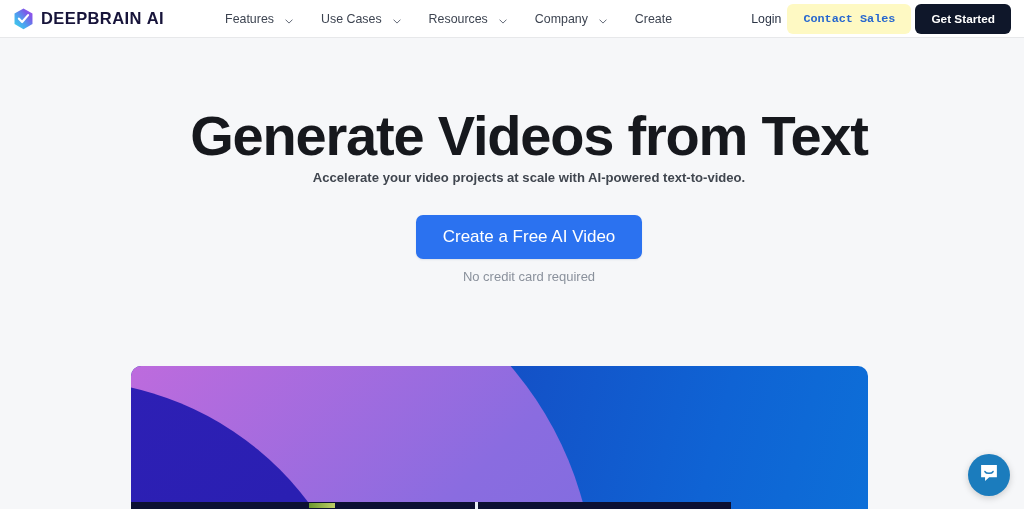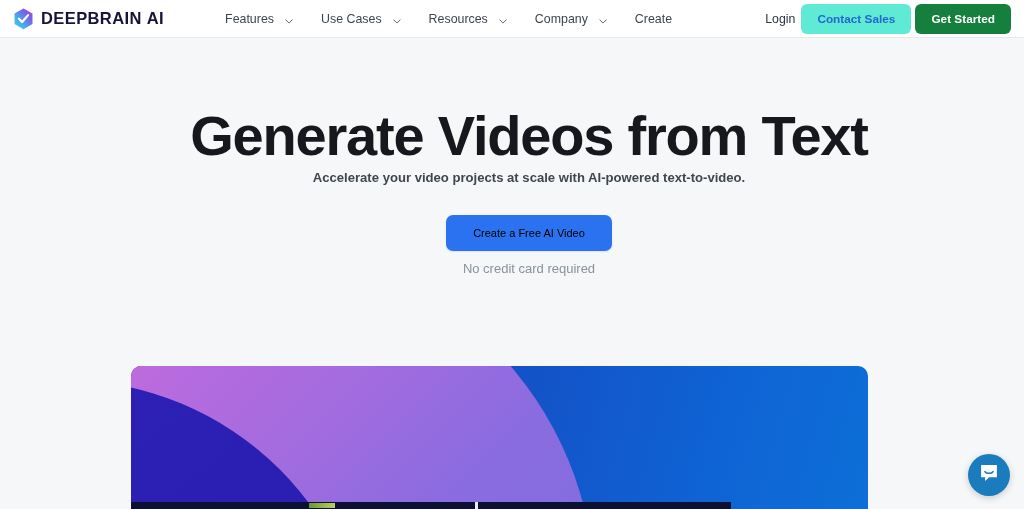--- a/index.html
+++ b/index.html
@@ -83,33 +83,33 @@
     margin-right: 13px;
   }
   .login-link {
     font-size: 12.3px;
     color: #2b3445;
     cursor: pointer;
     padding: 4px 2px;
     white-space: nowrap;
   }
   .btn-contact {
-    background: #5eead4;
+    background: #fef9c3;
     color: #2667cf;
     font-size: 11.8px;
     font-weight: 700;
     border: none;
     border-radius: 6px;
     padding: 8px 16px;
     cursor: pointer;
     white-space: nowrap;
-    font-family: Liberation Sans, sans-serif;
+    font-family: Liberation Mono, monospace;
   }
   .btn-getstarted {
-    background: #15803d;
+    background: #0f172a;
     color: #ffffff;
     font-size: 11.8px;
     font-weight: 700;
     border: none;
     border-radius: 6px;
     padding: 8px 16px;
     cursor: pointer;
     white-space: nowrap;
     font-family: inherit;
   }
@@ -145,24 +145,24 @@
     margin-top: 3px;
     font-size: 13.1px;
     color: #40464f;
     font-weight: 700;
     line-height: 1.5;
   }
 
   .cta-wrap { margin-top: 27px; }
   .btn-cta {
     background: #2b72f0;
-    color: #000000;
+    color: #ffffff;
     border: none;
     border-radius: 7px;
-    font-size: 11px;
+    font-size: 17px;
     font-weight: 500;
     padding: 12px 27px;
     cursor: pointer;
     font-family: inherit;
     box-shadow: 0 1px 2px rgba(20,40,90,0.10);
   }
   .cta-note {
     margin-top: 10px;
     font-size: 13px;
     color: #8a919c;

